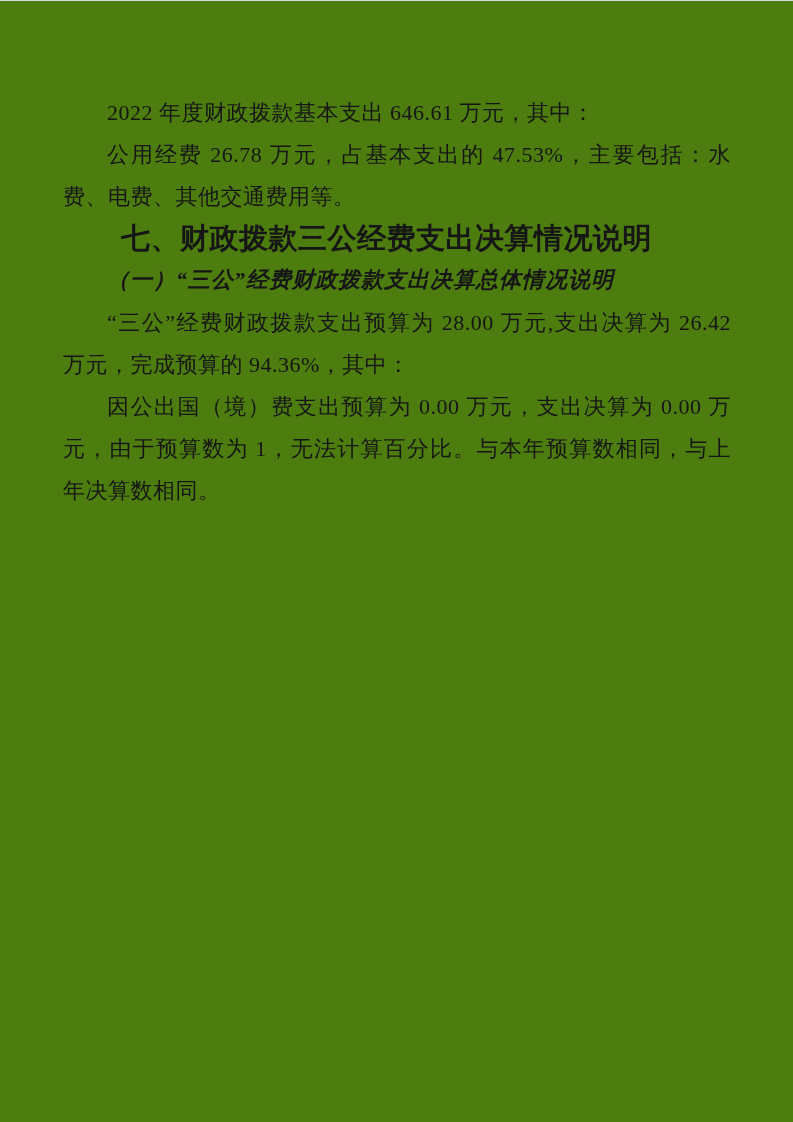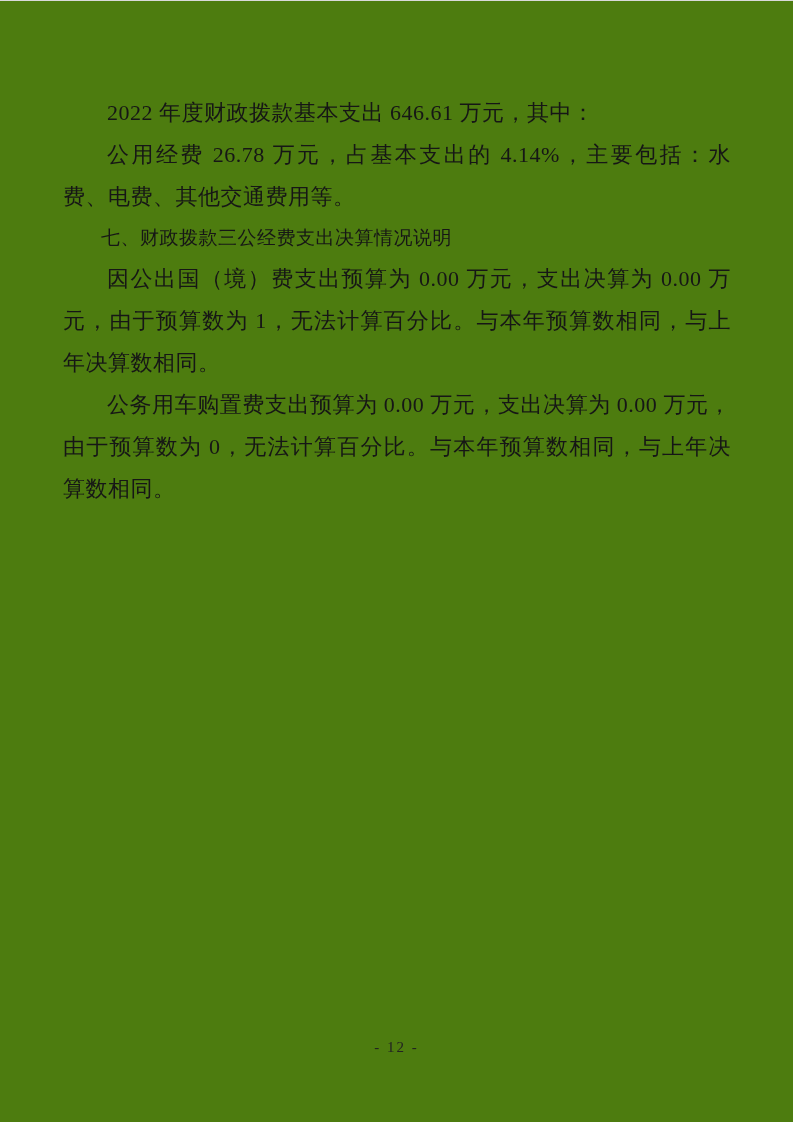--- a/index.html
+++ b/index.html
@@ -33,22 +33,22 @@
     font-size: 22px;
     line-height: 42px;
     letter-spacing: 0.5px;
     text-align: justify;
     text-indent: 2em;
     word-break: break-all;
   }
   p.heading-1 {
     margin: 0;
     font-family: "Liberation Sans", sans-serif;
-    font-weight: normal;
-    font-size: 19px;
+    font-weight: bold;
+    font-size: 29px;
     line-height: 40px;
     text-indent: 2em;
     letter-spacing: 0.5px;
   }
   p.heading-2 {
     margin: 0;
     font-family: "Liberation Serif", serif;
     font-weight: bold;
     font-style: italic;
     font-size: 22px;
@@ -74,26 +74,26 @@
 </head>
 <body>
 
 <div class="page">
   <div class="scan-edge"></div>
 
   <div class="content">
     <p class="body-para">2022 年度财政拨款基本支出 646.61 万元，其中：</p>
 
 
-    <p class="body-para">公用经费 26.78 万元，占基本支出的 4.14%，主要包括：水费、电费、其他交通费用等。</p>
+    <p class="body-para">公用经费 26.78 万元，占基本支出的 47.53%，主要包括：水费、电费、其他交通费用等。</p>
 
     <p class="heading-1">七、财政拨款三公经费支出决算情况说明</p>
 
+    <p class="heading-2">（一）“三公”经费财政拨款支出决算总体情况说明</p>
 
+    <p class="body-para">“三公”经费财政拨款支出预算为 28.00 万元,支出决算为 26.42 万元，完成预算的 94.36%，其中：</p>
 
     <p class="body-para">因公出国（境）费支出预算为 0.00 万元，支出决算为 0.00 万元，由于预算数为 1，无法计算百分比。与本年预算数相同，与上年决算数相同。</p>
 
 
-    <p class="body-para gap-top">公务用车购置费支出预算为 0.00 万元，支出决算为 0.00 万元，由于预算数为 0，无法计算百分比。与本年预算数相同，与上年决算数相同。</p>
   </div>
 
-  <div class="page-number">- 12 -</div>
 </div>
 
 </body></html>

